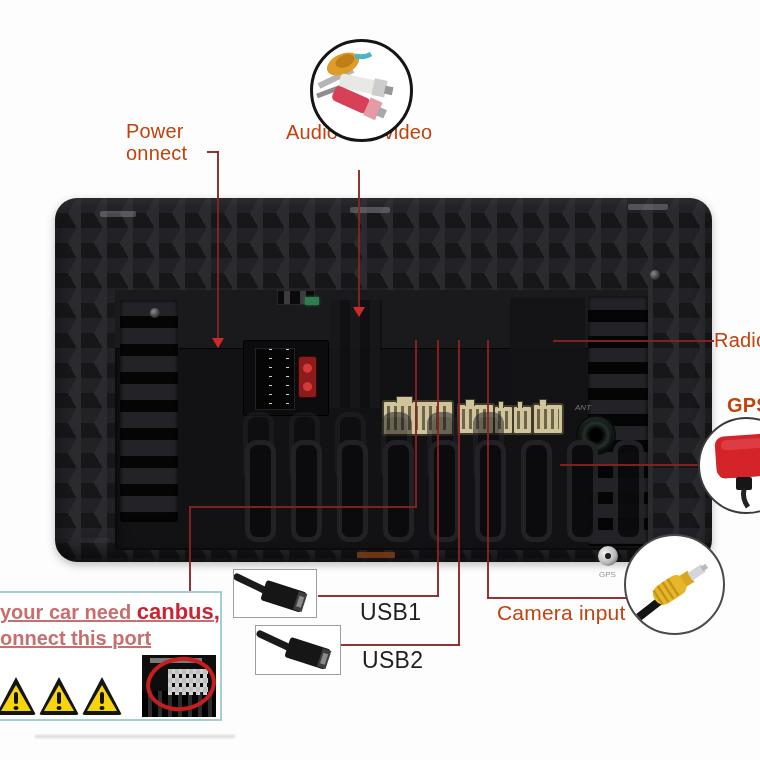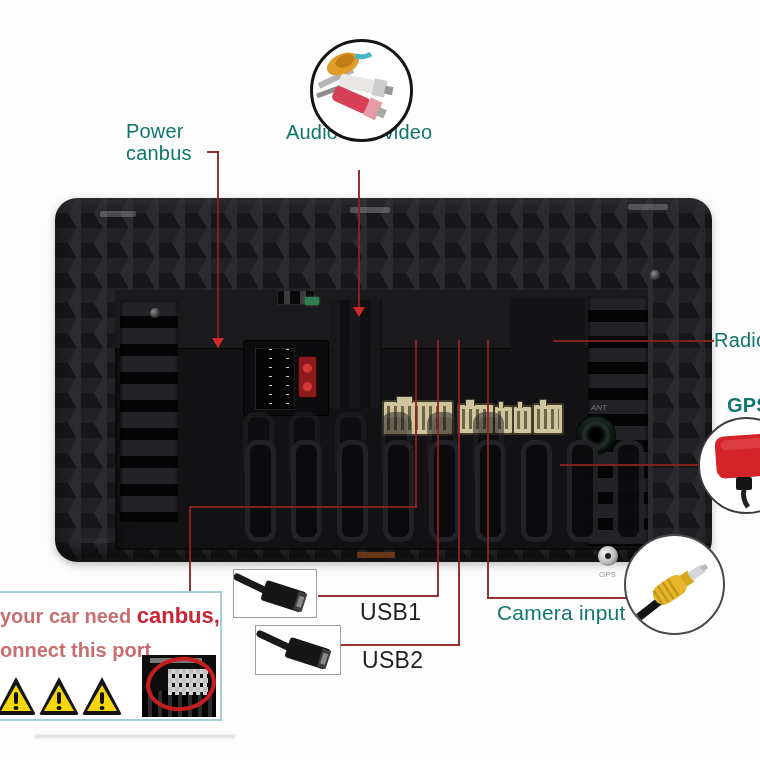--- a/index.html
+++ b/index.html
@@ -1,21 +1,21 @@
 <!DOCTYPE html>
 <html><head>
 <meta charset="utf-8">
 <style>
   html,body{margin:0;padding:0;}
   body{font-family:"Liberation Sans",sans-serif;background:#ffffff;}
   #stage{position:relative;width:760px;height:760px;background:#fdfdfd;overflow:hidden;}
 
   
   .abs{position:absolute;}
-  .label{color:#0f766e;font-size:20px;line-height:22px;letter-spacing:.2px;}
+  .label{color:#c2410c;font-size:20px;line-height:22px;letter-spacing:.2px;}
   .label-lg{color:#1f1f1f;font-size:23px;line-height:24px;letter-spacing:.3px;}
 
   
   .ln{position:absolute;background:#8b2222;opacity:.92;}
   .arrow-down{position:absolute;width:0;height:0;border-left:6px solid transparent;
     border-right:6px solid transparent;border-top:10px solid #cf2a2a;}
 
   
   .device{position:absolute;left:55px;top:198px;width:657px;height:364px;border-radius:22px;
     background-color:#1f1f22;
@@ -65,21 +65,21 @@
   
   .bubble{position:absolute;border-radius:50%;background:#fff;overflow:hidden;}
   .bubble svg{display:block;}
 
   
   .imgbox{position:absolute;background:#fff;border:1.5px solid #9aa0a0;}
 
   
   .note{position:absolute;left:-8px;top:591px;width:230px;height:130px;background:#fff;
     border:2px solid #a5ced2;box-sizing:border-box;padding:6px 0 0 6px;}
-  .note .nline{color:#c76e6e;font-size:20px;line-height:34px;font-weight:600;white-space:nowrap;}
+  .note .nline{color:#c76e6e;font-size:20px;line-height:26px;font-weight:600;white-space:nowrap;text-decoration:underline;}
   .note .nem{color:#cc2333;font-weight:700;font-size:22px;}
   .warn-row{position:absolute;left:2px;top:84px;display:flex;gap:3px;}
   .warn{position:relative;width:40px;height:38px;}
   .warn .t-outer{position:absolute;inset:0;background:#141414;
     clip-path:polygon(50% 0,100% 100%,0 100%);border-radius:3px;}
   .warn .t-inner{position:absolute;left:5px;right:5px;top:8px;bottom:4px;background:#f6d60a;
     clip-path:polygon(50% 0,100% 100%,0 100%);}
   .warn .ex{position:absolute;left:50%;top:15px;transform:translateX(-50%);width:4px;height:12px;background:#111;border-radius:2px;}
   .warn .dot{position:absolute;left:50%;bottom:5px;transform:translateX(-50%);width:5px;height:4px;background:#111;border-radius:50%;}
   .thumb{position:absolute;left:148px;top:62px;width:74px;height:62px;background:#0d0d0d;overflow:hidden;}
@@ -122,21 +122,21 @@
       <div class="fuse" style="left:183px;top:66px;width:17px;height:40px;"></div>
 
       <div class="conn big" style="left:267px;top:110px;width:68px;height:32px;">
           <span class="rowsep"></span>
         </div>
       <div class="conn" style="left:342px;top:113px;width:34px;height:28px;"></div>
       <div class="conn" style="left:378px;top:115px;width:17px;height:26px;"></div>
       <div class="conn" style="left:397px;top:115px;width:17px;height:26px;"></div>
       <div class="conn" style="left:417px;top:113px;width:28px;height:28px;"></div>
 
-      <span class="ant-mark" style="left:476px;top:113px;">ANT</span>
+      <span class="ant-mark" style="left:460px;top:113px;">ANT</span>
       <div class="radio-port" style="left:463px;top:127px;"></div>
 
       <div class="gps-sma" style="left:483px;top:256px;"></div>
       <span class="gps-mark" style="left:484px;top:280px;">GPS</span>
 
       <div class="clips" style="left:128px;top:122px;opacity:.55;">
         <span class="clip" style="height:60px;"></span>
           <span class="clip" style="height:60px;"></span>
           <span class="clip" style="height:60px;"></span>
           <span class="clip" style="height:60px;"></span>
@@ -179,21 +179,21 @@
 
   <div class="ln" style="left:487px;top:340px;width:2px;height:258px;"></div>
   <div class="ln" style="left:487px;top:597px;width:140px;height:2px;"></div>
 
   <div class="ln" style="left:415px;top:340px;width:2px;height:168px;"></div>
   <div class="ln" style="left:189px;top:506px;width:228px;height:2px;"></div>
   <div class="ln" style="left:189px;top:506px;width:2px;height:86px;"></div>
 
   <div class="abs label" style="left:126px;top:120px;">
     <div>Power</div>
-    <div>canbus</div>
+    <div>onnect</div>
   </div>
 
   <div class="abs label" style="left:286px;top:121px;">
     <div>Audio and video</div>
   </div>
 
   <div class="abs label" style="left:714px;top:329px;">Radio</div>
   <div class="abs label" style="left:727px;top:394px;font-weight:600;">GPS</div>
   <div class="abs label-lg" style="left:360px;top:600px;">USB1</div>
   <div class="abs label-lg" style="left:362px;top:648px;">USB2</div>

